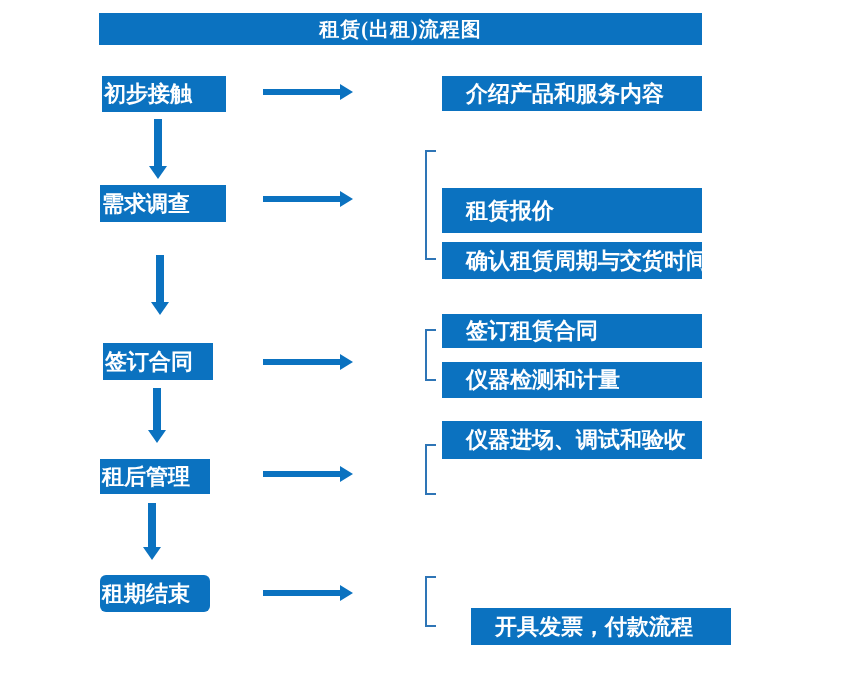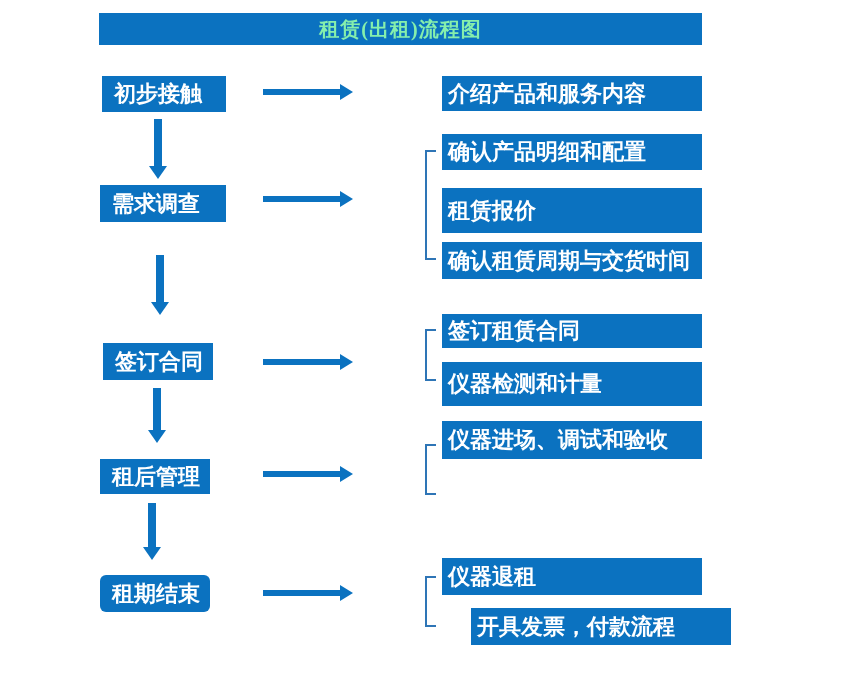--- a/index.html
+++ b/index.html
@@ -7,32 +7,32 @@
     width:844px; height:688px;
     background:#ffffff;
     font-family:"Liberation Serif", serif;
     position:relative;
     overflow:hidden;
   }
   .canvas { position:absolute; left:0; top:0; width:844px; height:688px; }
 
   .title-bar {
     position:absolute; left:99px; top:13px; width:603px; height:32px;
-    background:#0b72c0; color:#86efac;
+    background:#0b72c0; color:#ffffff;
     display:flex; align-items:center; justify-content:center;
     font-size:20px; font-weight:bold; letter-spacing:1px;
   }
 
   .box {
     position:absolute; background:#0b72c0; color:#ffffff;
     font-weight:bold; font-size:22px; white-space:nowrap;
     display:flex; align-items:center; box-sizing:border-box;
   }
-  .stage  { padding-left:12px; }
-  .detail { left:442px; width:260px; height:36px; padding-left:6px; }
+  .stage  { padding-left:2px; }
+  .detail { left:442px; width:260px; height:36px; padding-left:24px; }
 
   
   .h-arrow { position:absolute; left:263px; width:90px; height:16px; }
   .h-arrow .shaft { position:absolute; left:0; top:5px; width:78px; height:6px; background:#0b72c0; }
   .h-arrow .head  { position:absolute; right:0; top:0; width:0; height:0;
                     border-left:13px solid #0b72c0;
                     border-top:8px solid transparent; border-bottom:8px solid transparent; }
 
   
   .v-arrow { position:absolute; width:18px; }
@@ -100,25 +100,23 @@
       <i class="head"></i>
     </div>
 
   <div class="bracket" style="top:150px;height:110px;"></div>
   <div class="bracket" style="top:329px;height:52px;"></div>
   <div class="bracket" style="top:444px;height:51px;"></div>
   <div class="bracket" style="top:576px;height:51px;"></div>
 
   <div class="box detail" style="top:76px;height:35px;">介绍产品和服务内容</div>
 
-  <div class="box detail" style="top:134px;height:36px;">确认产品明细和配置</div>
   <div class="box detail" style="top:188px;height:45px;text-align:center;">租赁报价</div>
   <div class="box detail" style="top:242px;height:37px;">确认租赁周期与交货时间</div>
 
   <div class="box detail" style="top:314px;height:34px;">签订租赁合同</div>
-  <div class="box detail" style="top:362px;height:44px;">仪器检测和计量</div>
+  <div class="box detail" style="top:362px;height:36px;">仪器检测和计量</div>
 
   <div class="box detail" style="top:421px;height:38px;">仪器进场、调试和验收</div>
 
-  <div class="box detail" style="top:558px;height:37px;">仪器退租</div>
   <div class="box detail" style="top:608px;height:37px;margin-left:29px;">开具发票，付款流程</div>
 
 </div>
 
 </body></html>

